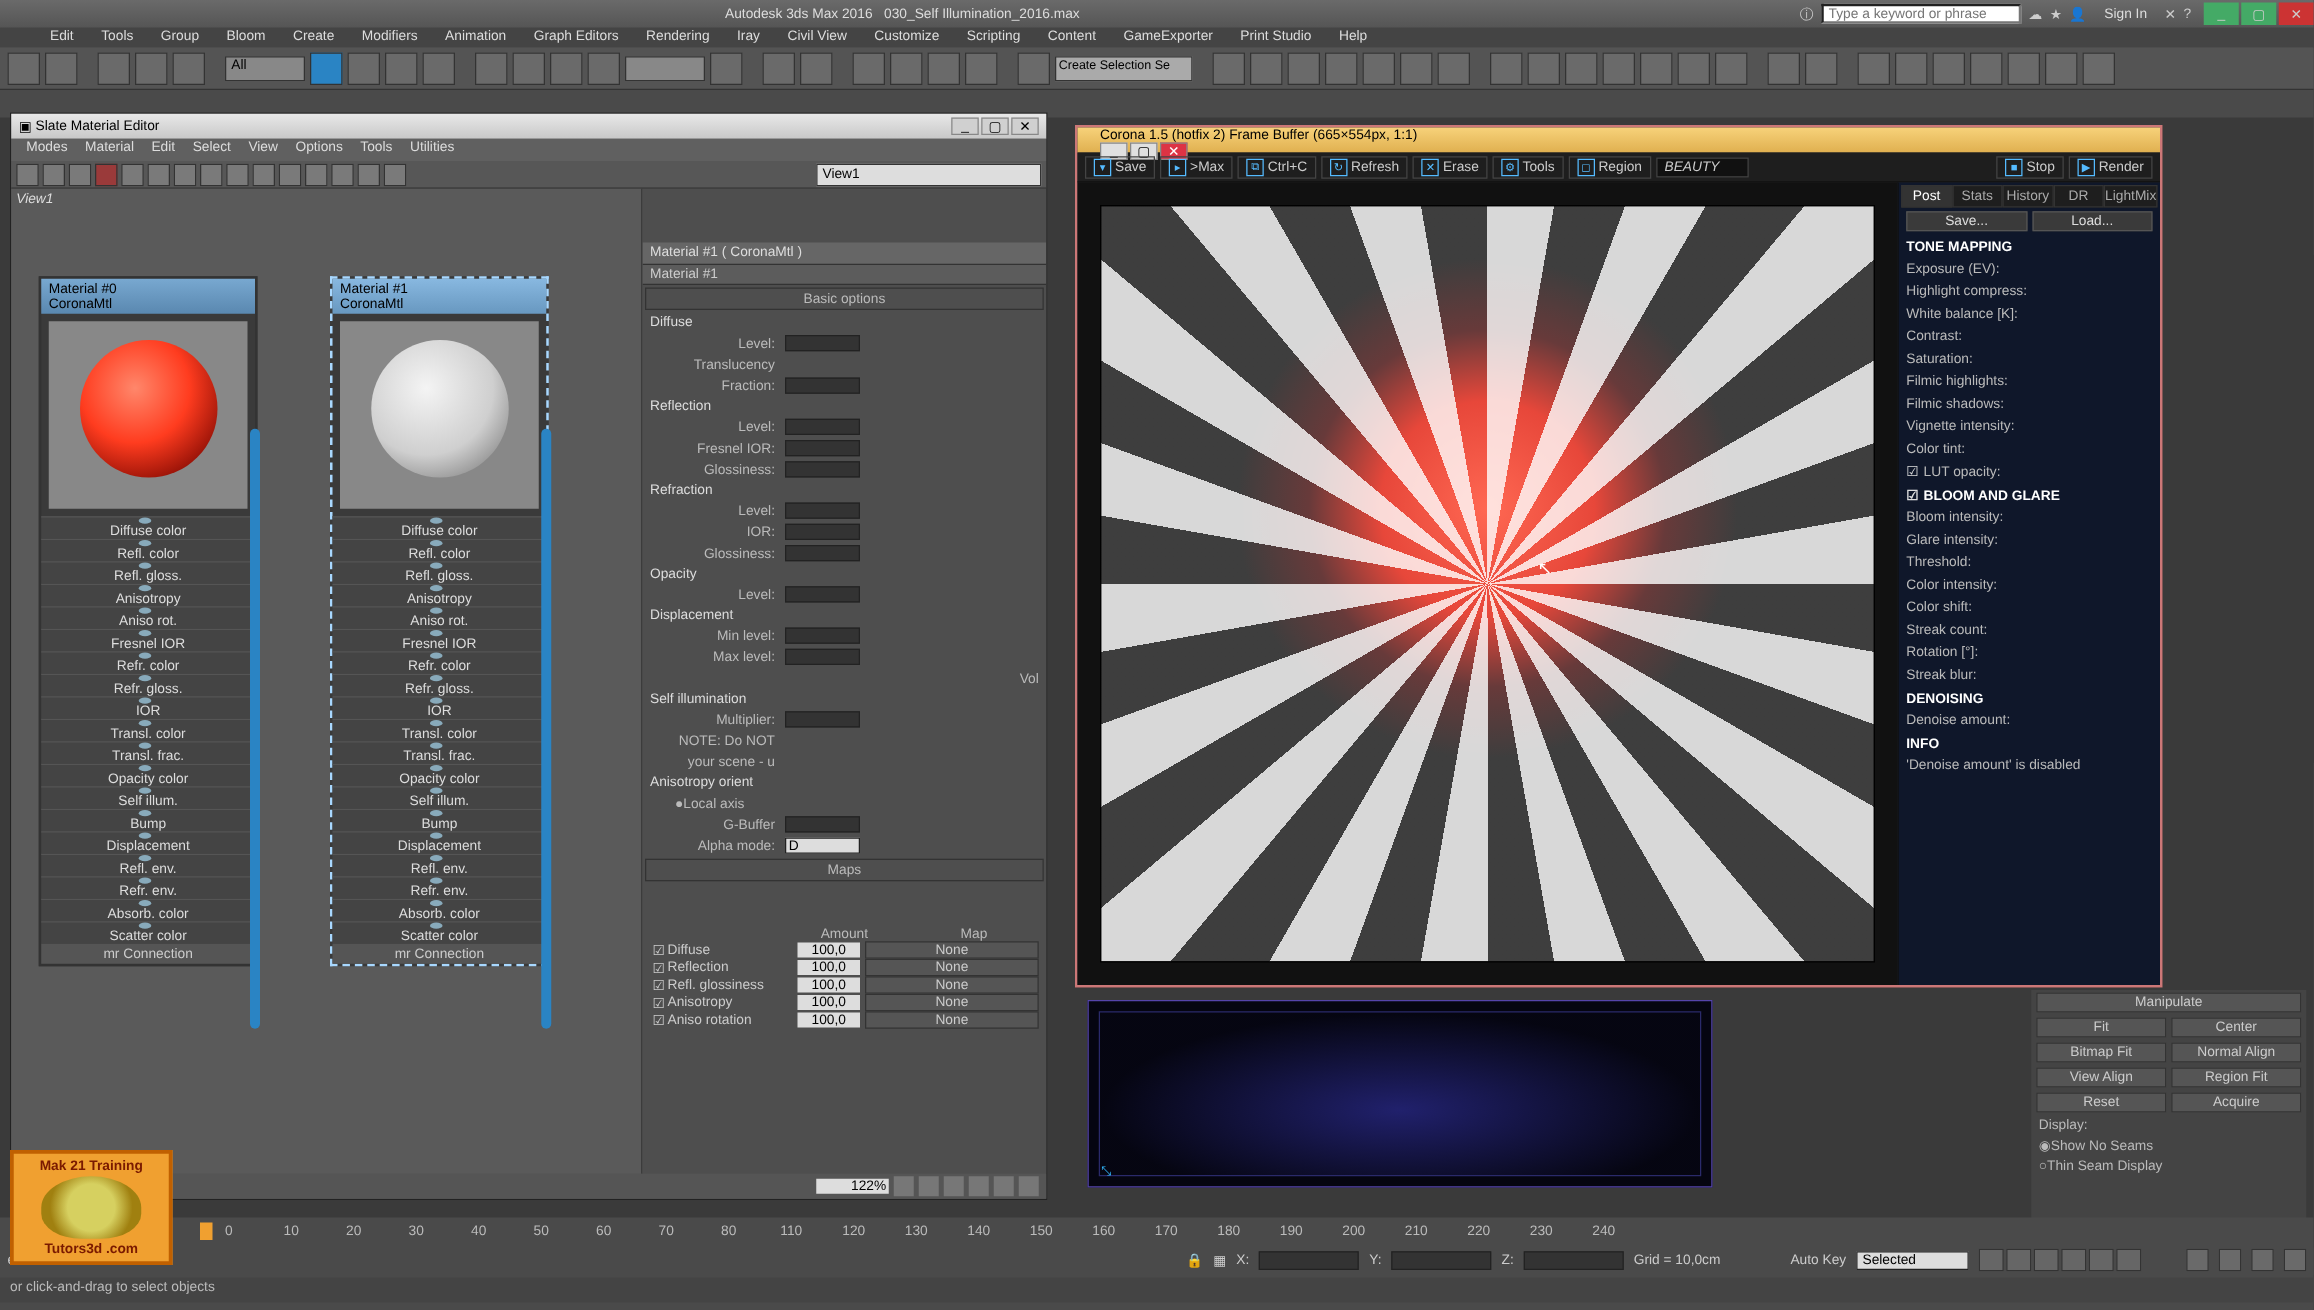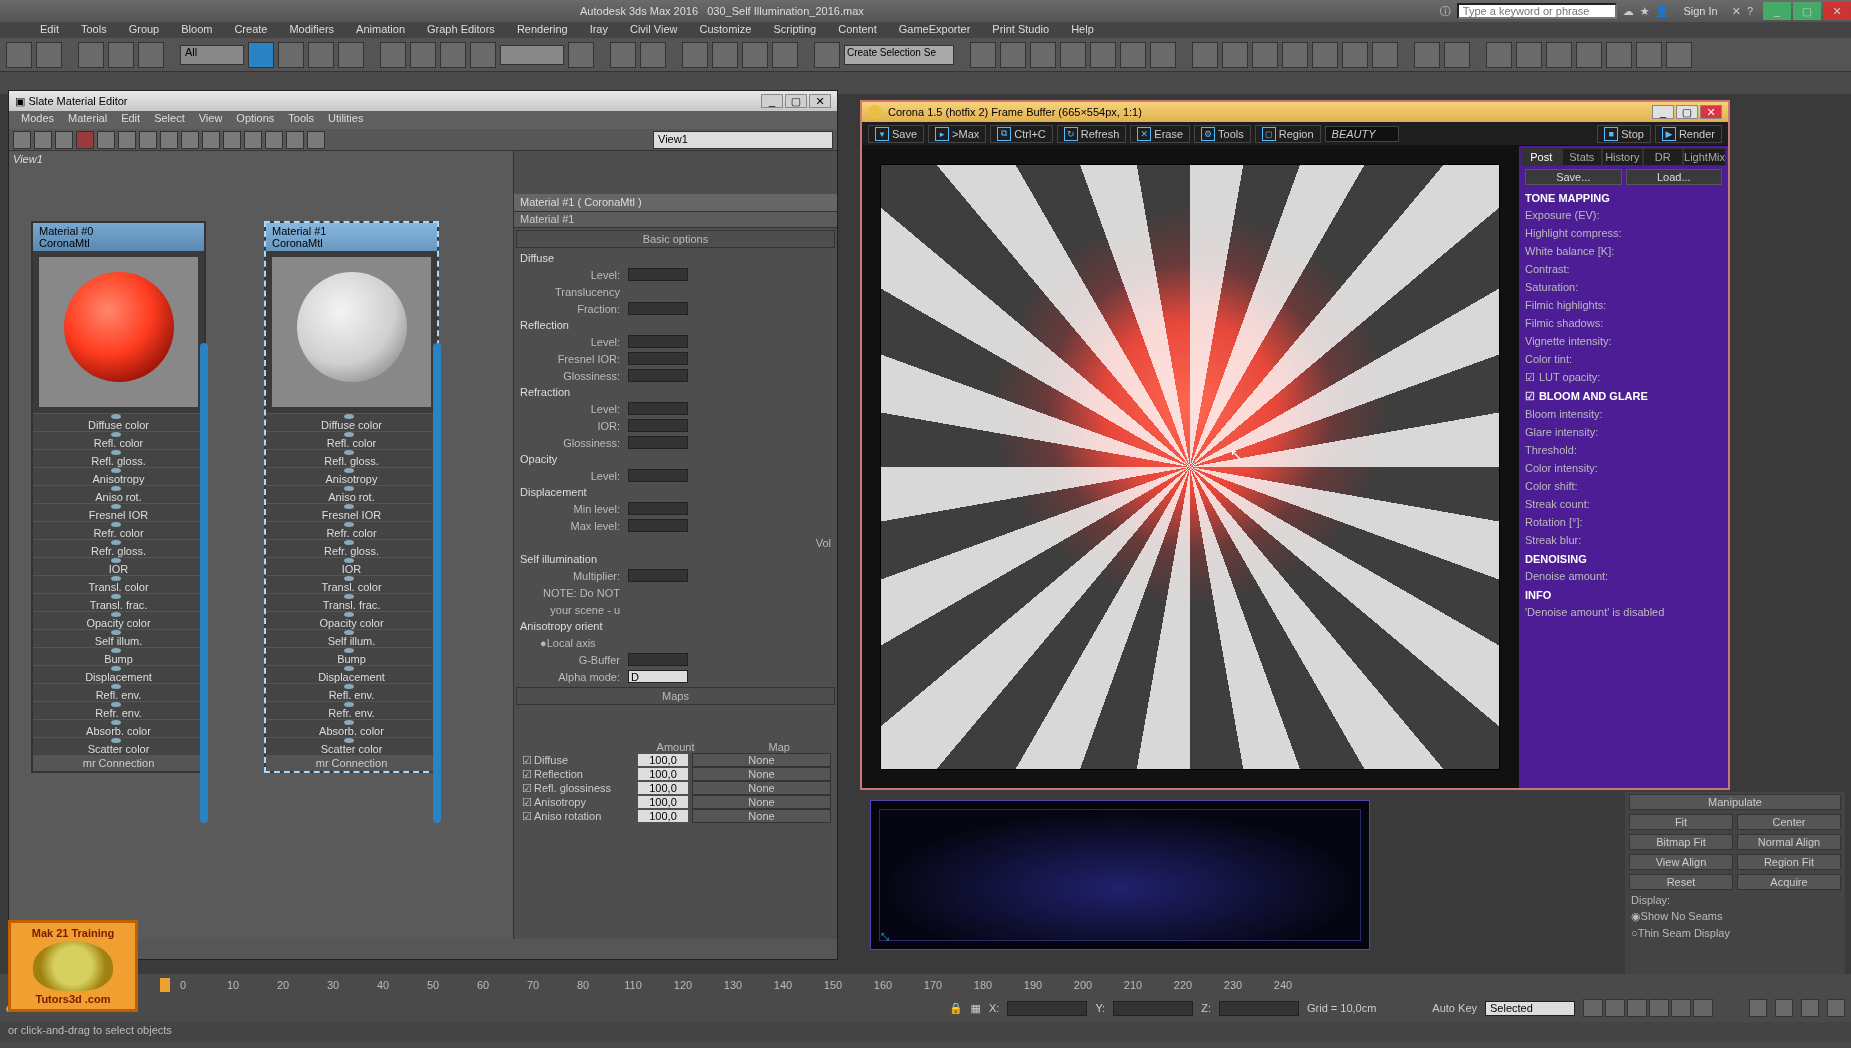--- a/index.html
+++ b/index.html
@@ -78,39 +78,39 @@
 .maps-row .mchk{width:14px;text-align:center;}
 .maps-row .mname{width:100px;}
 .maps-row .mamt{width:50px;background:#ddd;color:#000;text-align:center;margin:0 4px;}
 .maps-row .mmap{flex:1;text-align:center;border:1px solid #333;background:#555;}
 .slate-status { position:absolute; left:0; right:0; bottom:0; height:20px; background:#555; display:flex; align-items:center; justify-content:flex-end; gap:4px; padding:0 6px;}
 .slate-status .zoom{width:58px;background:#ddd;color:#000;text-align:right;padding:0 2px;}
 .slate-status .sic{width:16px;height:16px;background:#777;}
 
 
 .corona { position:absolute; left:860px; top:100px; width:870px; height:690px; background:#2c2c2c; border:2px solid #c77; }
-.corona-title { height:20px; background:linear-gradient(#f7d27a,#e0b050); color:#000; display:flex; align-items:center; padding:0 6px;}
+.corona-title { height:20px; background:linear-gradient(#f7d27a,#e0b050); color:#000; display:flex; padding:0 18px;flex-direction:column;}
 .corona-title .cicon{width:14px;height:14px;background:#eac040;border-radius:50%;margin-right:6px;}
 .corona-title .sp{flex:1;}
 .ctw{display:flex;gap:2px;}
 .ctw span{width:22px;height:14px;background:#e0e0e0;border:1px solid #888;display:flex;align-items:center;justify-content:center;}
 .ctw .cx{background:#d34;color:#fff;}
 .corona-tb { height:24px; background:#1e1e1e; display:flex; align-items:center; gap:4px; padding:0 6px; color:#ccc; border-bottom:1px solid #111;}
 .corona-tb .cb{display:flex;align-items:center;gap:3px;padding:1px 6px;border:1px solid #444;}
 .corona-tb .cb .ci{width:14px;height:14px;border:1px solid #5bf;color:#5bf;display:flex;align-items:center;justify-content:center;font-size:9px;}
 .corona-tb .passsel{background:#111;color:#ccc;font-style:italic;padding:1px 22px 1px 6px;border:1px solid #444;}
 .corona-tb .sp{flex:1;}
 .corona-body{display:flex;height:calc(100% - 44px);}
 .corona-render{flex:1;background:#111;position:relative;overflow:hidden;}
 .renderimg { position:absolute; inset:18px; background:
   radial-gradient(circle at 50% 40%, #ff3b1f 0%, #e01100 18%, #3b0000 30%, #050505 42%, #050505 100%),
   repeating-conic-gradient(#d7d7d7 0 10deg, #3a3a3a 10deg 20deg);
   background-blend-mode:screen; border:1px solid #000;}
 .rcursor{position:absolute;left:368px;top:300px;color:#fff;font-size:14px;pointer-events:none;}
-.corona-side { width:210px; background:#4c1d95; border-left:1px solid #111; overflow:auto; padding:2px;}
+.corona-side { width:210px; background:#0f172a; border-left:1px solid #111; overflow:auto; padding:2px;}
 .ctabs{display:flex;background:#1e1e1e;height:18px;}
 .ctabs span{flex:1;text-align:center;color:#aaa;padding:2px 0;border:1px solid #333;}
 .ctabs span.on{background:#333;color:#fff;}
 .crow{display:flex;align-items:center;height:18px;color:#bbb;padding:0 4px;}
 .crow .cl{flex:1;}
 .csec{color:#fff;font-weight:bold;padding:4px 4px 2px;}
 .cbtnrow{display:flex;gap:4px;padding:3px 4px;}
 .cbtnrow span{flex:1;text-align:center;background:#3a3a3a;border:1px solid #555;padding:1px 0;color:#ddd;}
 .cchk::before{content:"\2611";margin-right:4px;color:#ddd;}
 
@@ -610,20 +610,29 @@
             </div>
             <div class="maps-row">
               <span class="mchk">☑</span>
               <span class="mname">Aniso rotation</span>
               <span class="mamt">100,0</span>
               <span class="mmap">None</span>
             </div>
           </div>
       </div>
     </div>
+  </div>
+  <div class="slate-status">
+    <span class="zoom">122%</span>
+    <span class="sic"></span>
+    <span class="sic"></span>
+    <span class="sic"></span>
+    <span class="sic"></span>
+    <span class="sic"></span>
+    <span class="sic"></span>
   </div>
 </div>
 
 <div class="corona">
   <div class="corona-title">
     <span class="cicon"></span>
     <span>Corona 1.5 (hotfix 2) Frame Buffer  (665×554px, 1:1)</span>
     <span class="sp"></span>
     <div class="ctw">
       <span>_</span>

